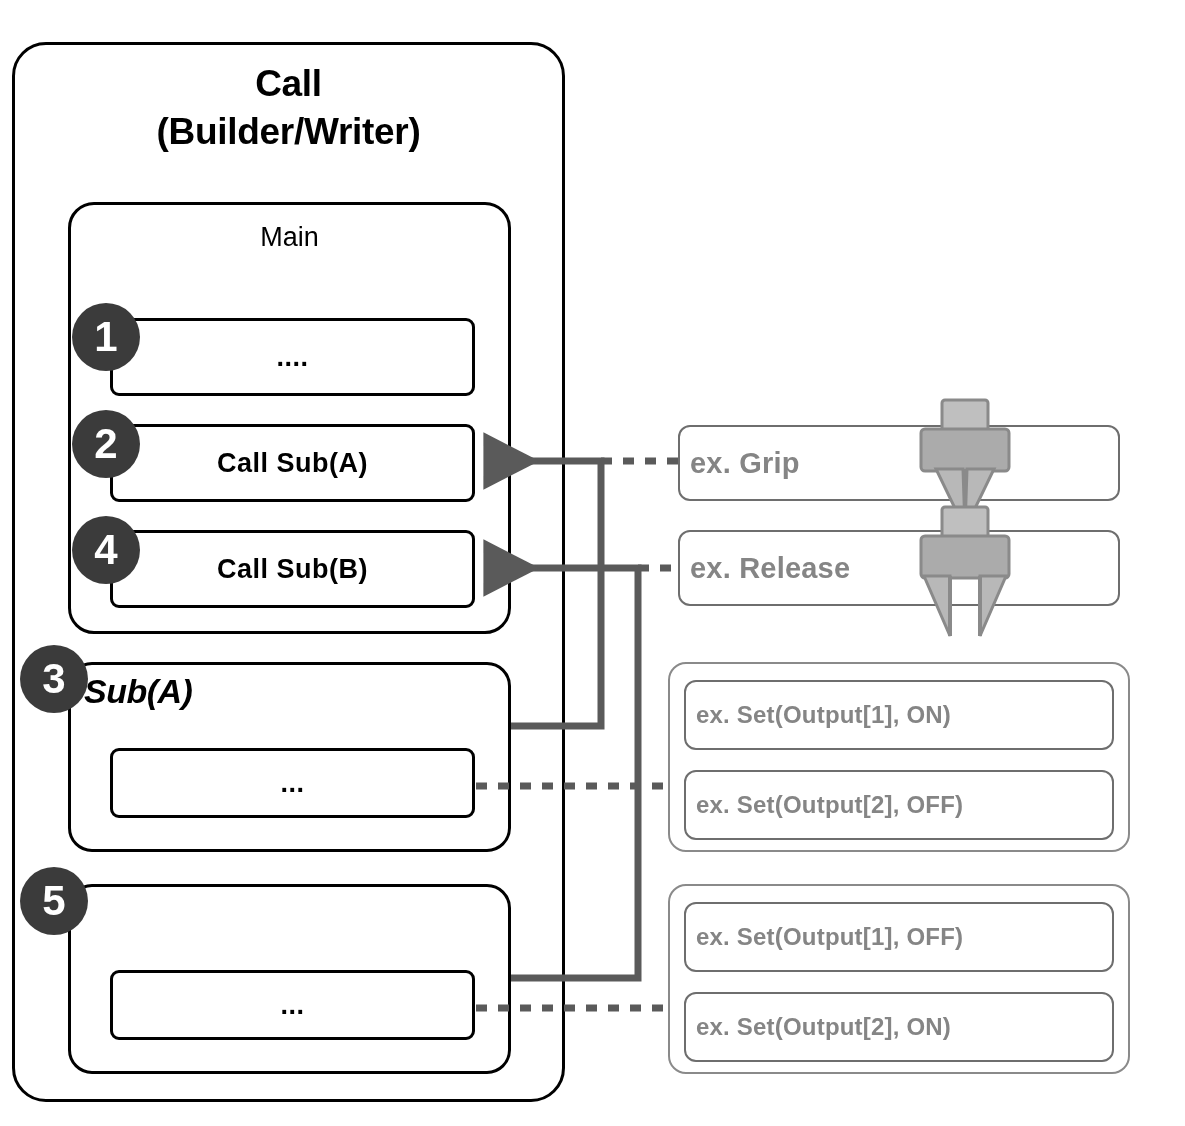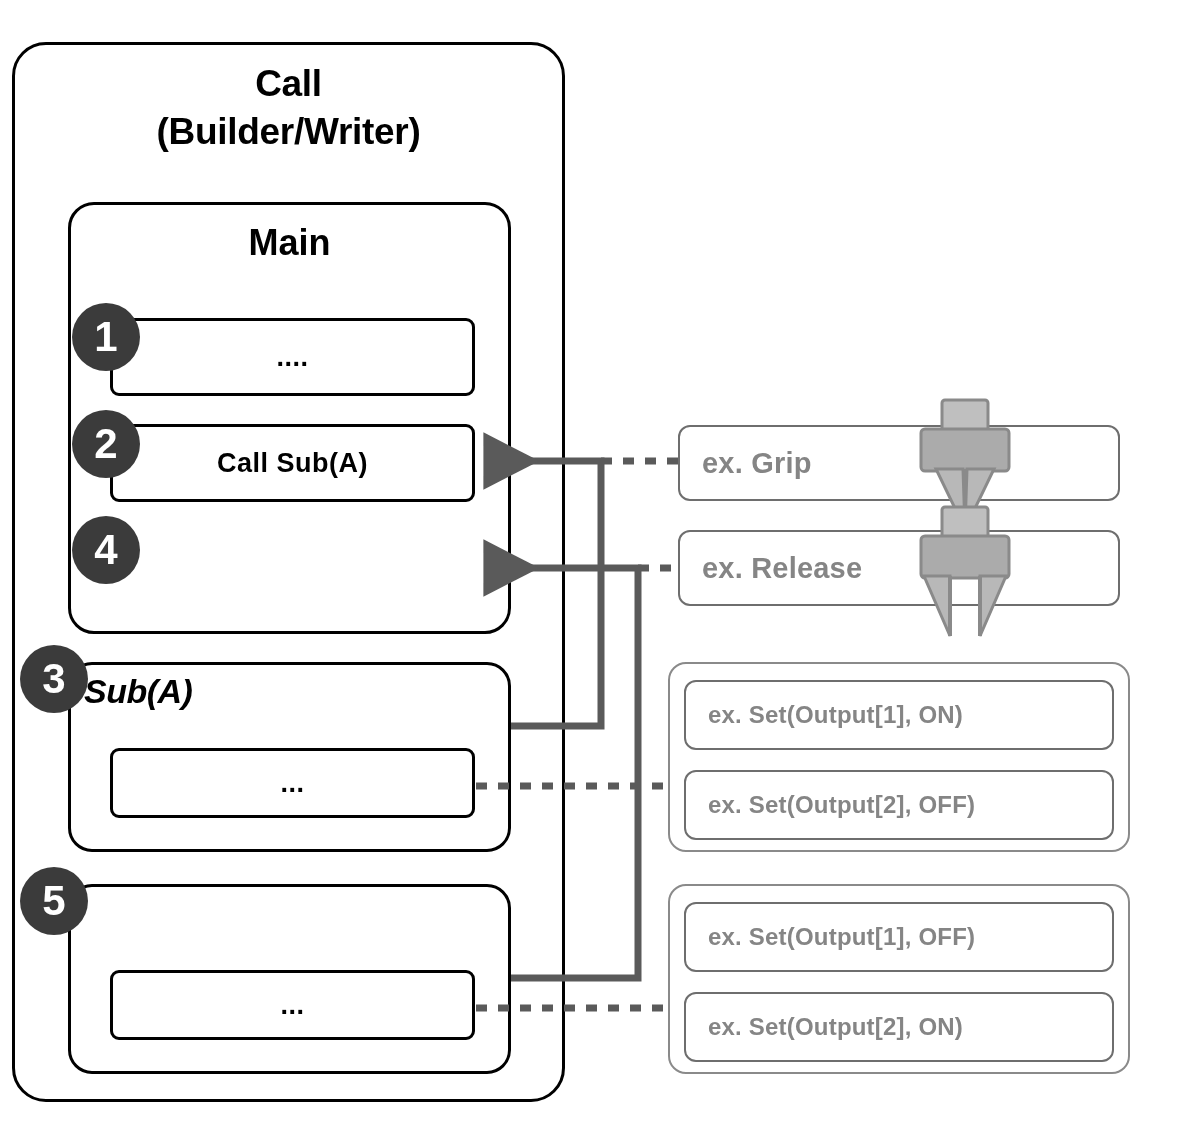--- a/index.html
+++ b/index.html
@@ -35,22 +35,22 @@
 
   .main-box{
     left:68px; top:202px; width:443px; height:432px;
     border:3px solid #000000;
     border-radius:26px;
     background:#ffffff;
   }
   .main-title{
     left:68px; top:222px; width:443px;
     text-align:center;
-    font-size:36px;
-    font-weight:bold;
+    font-size:27px;
+    font-weight:normal;
     color:#000000;
   }
 
   .sub-box{
     left:68px; top:662px; width:443px; height:190px;
     border:3px solid #000000;
     border-radius:24px;
     background:#ffffff;
   }
   .sub-box.b{ top:884px; }
@@ -113,21 +113,21 @@
   
   .ex-box{
     border:2.5px solid #6e6e6e;
     border-radius:12px;
     background:#ffffff;
     display:flex;
     align-items:center;
     font-size:29px;
     font-weight:bold;
     color:#858585;
-    padding-left:22px;
+    padding-left:10px;
     letter-spacing:0.2px;
   }
   .ex-grip{    left:678px; top:425px; width:442px; height:76px; z-index:14;}
   .ex-release{ left:678px; top:530px; width:442px; height:76px; z-index:14;}
 
   .ex-group{
     left:668px; width:462px;
     border:2.5px solid #8a8a8a;
     border-radius:18px;
     background:#ffffff;
@@ -202,20 +202,21 @@
   <div class="abs task-title">
     <div>Call</div>
     <div>(Builder/Writer)</div>
   </div>
 
   <div class="abs main-box"></div>
   <div class="abs main-title">Main</div>
 
   <div class="abs code-box row1">....</div>
   <div class="abs code-box row2">Call Sub(A)</div>
+  <div class="abs code-box row3">Call Sub(B)</div>
 
   <div class="abs step s1">1</div>
   <div class="abs step s2">2</div>
   <div class="abs step s4">4</div>
 
   <div class="abs sub-box"></div>
   <div class="abs sub-title">Sub(A)</div>
   <div class="abs code-box subline">...</div>
   <div class="abs step s3">3</div>
 

